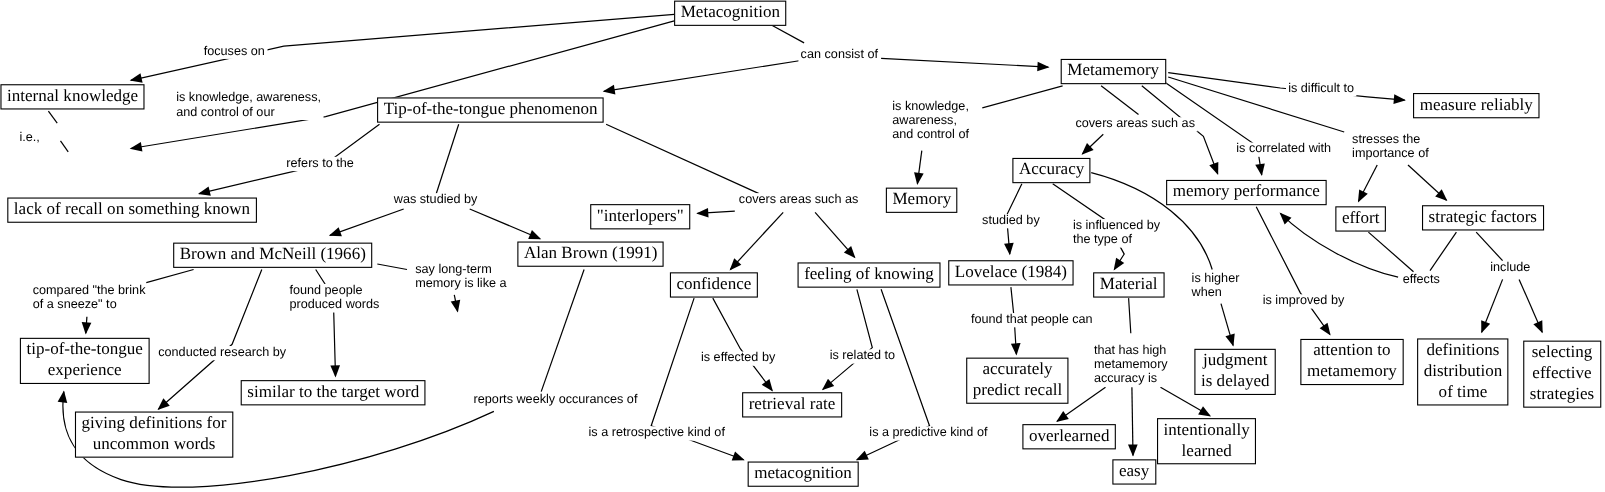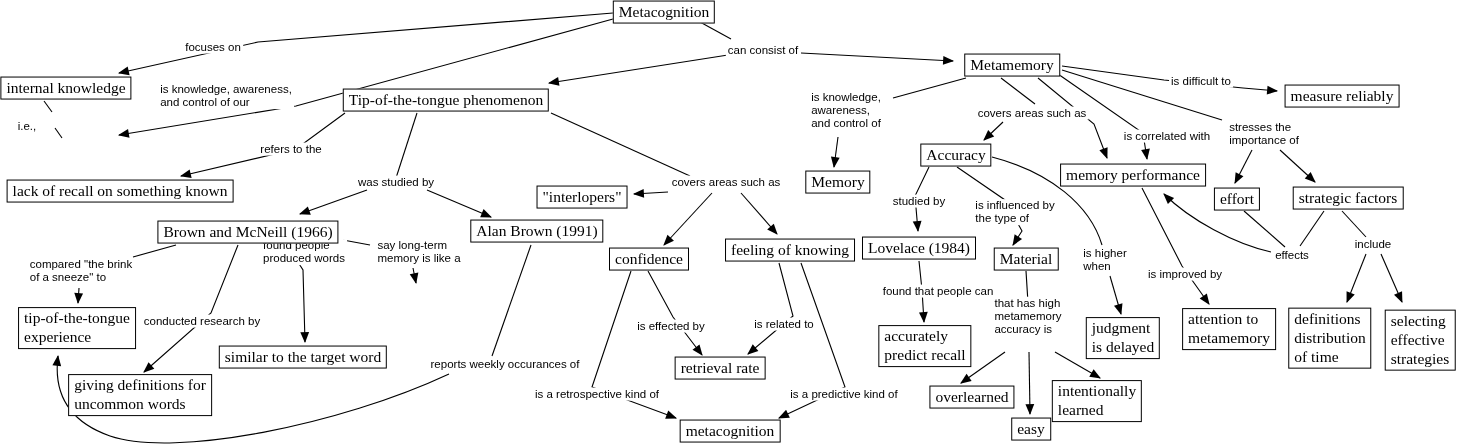--- a/index.html
+++ b/index.html
@@ -1,20 +1,20 @@
 <!DOCTYPE html>
 <html><head>
 <meta charset="utf-8">
 <style>
   html,body{margin:0;padding:0;background:#fff}
   .map{position:relative;width:1459px;height:447px;background:#ffffff;overflow:hidden;
        font-family:"Liberation Serif",serif;color:#000}
   .edges{position:absolute;left:0;top:0;width:1459px;height:447px}
   .node{position:absolute;transform:translate(-50%,-50%);border:1px solid #000;background:#fff;
-        padding:1px 5px;font-size:15.5px;line-height:1.22;text-align:left;white-space:pre-line;z-index:3}
+        padding:1px 5px;font-size:15.5px;line-height:1.22;text-align:center;white-space:pre-line;z-index:3}
   .elabel{position:absolute;transform:translate(-50%,-50%);background:#fff;
         font-family:"Liberation Sans","DejaVu Sans",sans-serif;font-size:11.5px;line-height:1.12;
         white-space:pre-line;padding:0 2px;z-index:2}
 </style>
 </head>
 <body>
 
 <div class="map">
 
   <svg class="edges" viewBox="0 0 1459 447" xmlns="http://www.w3.org/2000/svg">
@@ -100,31 +100,31 @@
   <div class="elabel" style="left:1015px;top:212px">is influenced by
 the type of</div>
   <div class="elabel" style="left:1105px;top:260px">is higher
 when</div>
   <div class="elabel" style="left:1185px;top:274px">is improved by</div>
   <div class="elabel" style="left:1292px;top:255px">effects</div>
   <div class="elabel" style="left:1373px;top:244px">include</div>
   <div class="elabel" style="left:81px;top:271px">compared "the brink
 of a sneeze" to</div>
   <div class="elabel" style="left:202px;top:321px">conducted research by</div>
-  <div class="elabel" style="left:304px;top:252px">found people
+  <div class="elabel" style="left:304px;top:271px">found people
 produced words</div>
   <div class="elabel" style="left:419px;top:252px">say long-term
 memory is like a</div>
   <div class="elabel" style="left:505px;top:364px">reports weekly occurances of</div>
   <div class="elabel" style="left:671px;top:326px">is effected by</div>
   <div class="elabel" style="left:784px;top:324px">is related to</div>
   <div class="elabel" style="left:597px;top:394px">is a retrospective kind of</div>
   <div class="elabel" style="left:844px;top:394px">is a predictive kind of</div>
   <div class="elabel" style="left:938px;top:291px">found that people can</div>
-  <div class="elabel" style="left:1028px;top:316px">that has high
+  <div class="elabel" style="left:1028px;top:332px">that has high
 metamemory
 accuracy is</div>
 
   <div class="node" style="left:664px;top:12px">Metacognition</div>
   <div class="node" style="left:66px;top:88px">internal knowledge</div>
   <div class="node" style="left:120px;top:191px">lack of recall on something known</div>
   <div class="node" style="left:446px;top:100px">Tip-of-the-tongue phenomenon</div>
   <div class="node" style="left:1012px;top:65px">Metamemory</div>
   <div class="node" style="left:1342px;top:96px">measure reliably</div>
   <div class="node" style="left:838px;top:182px">Memory</div>

